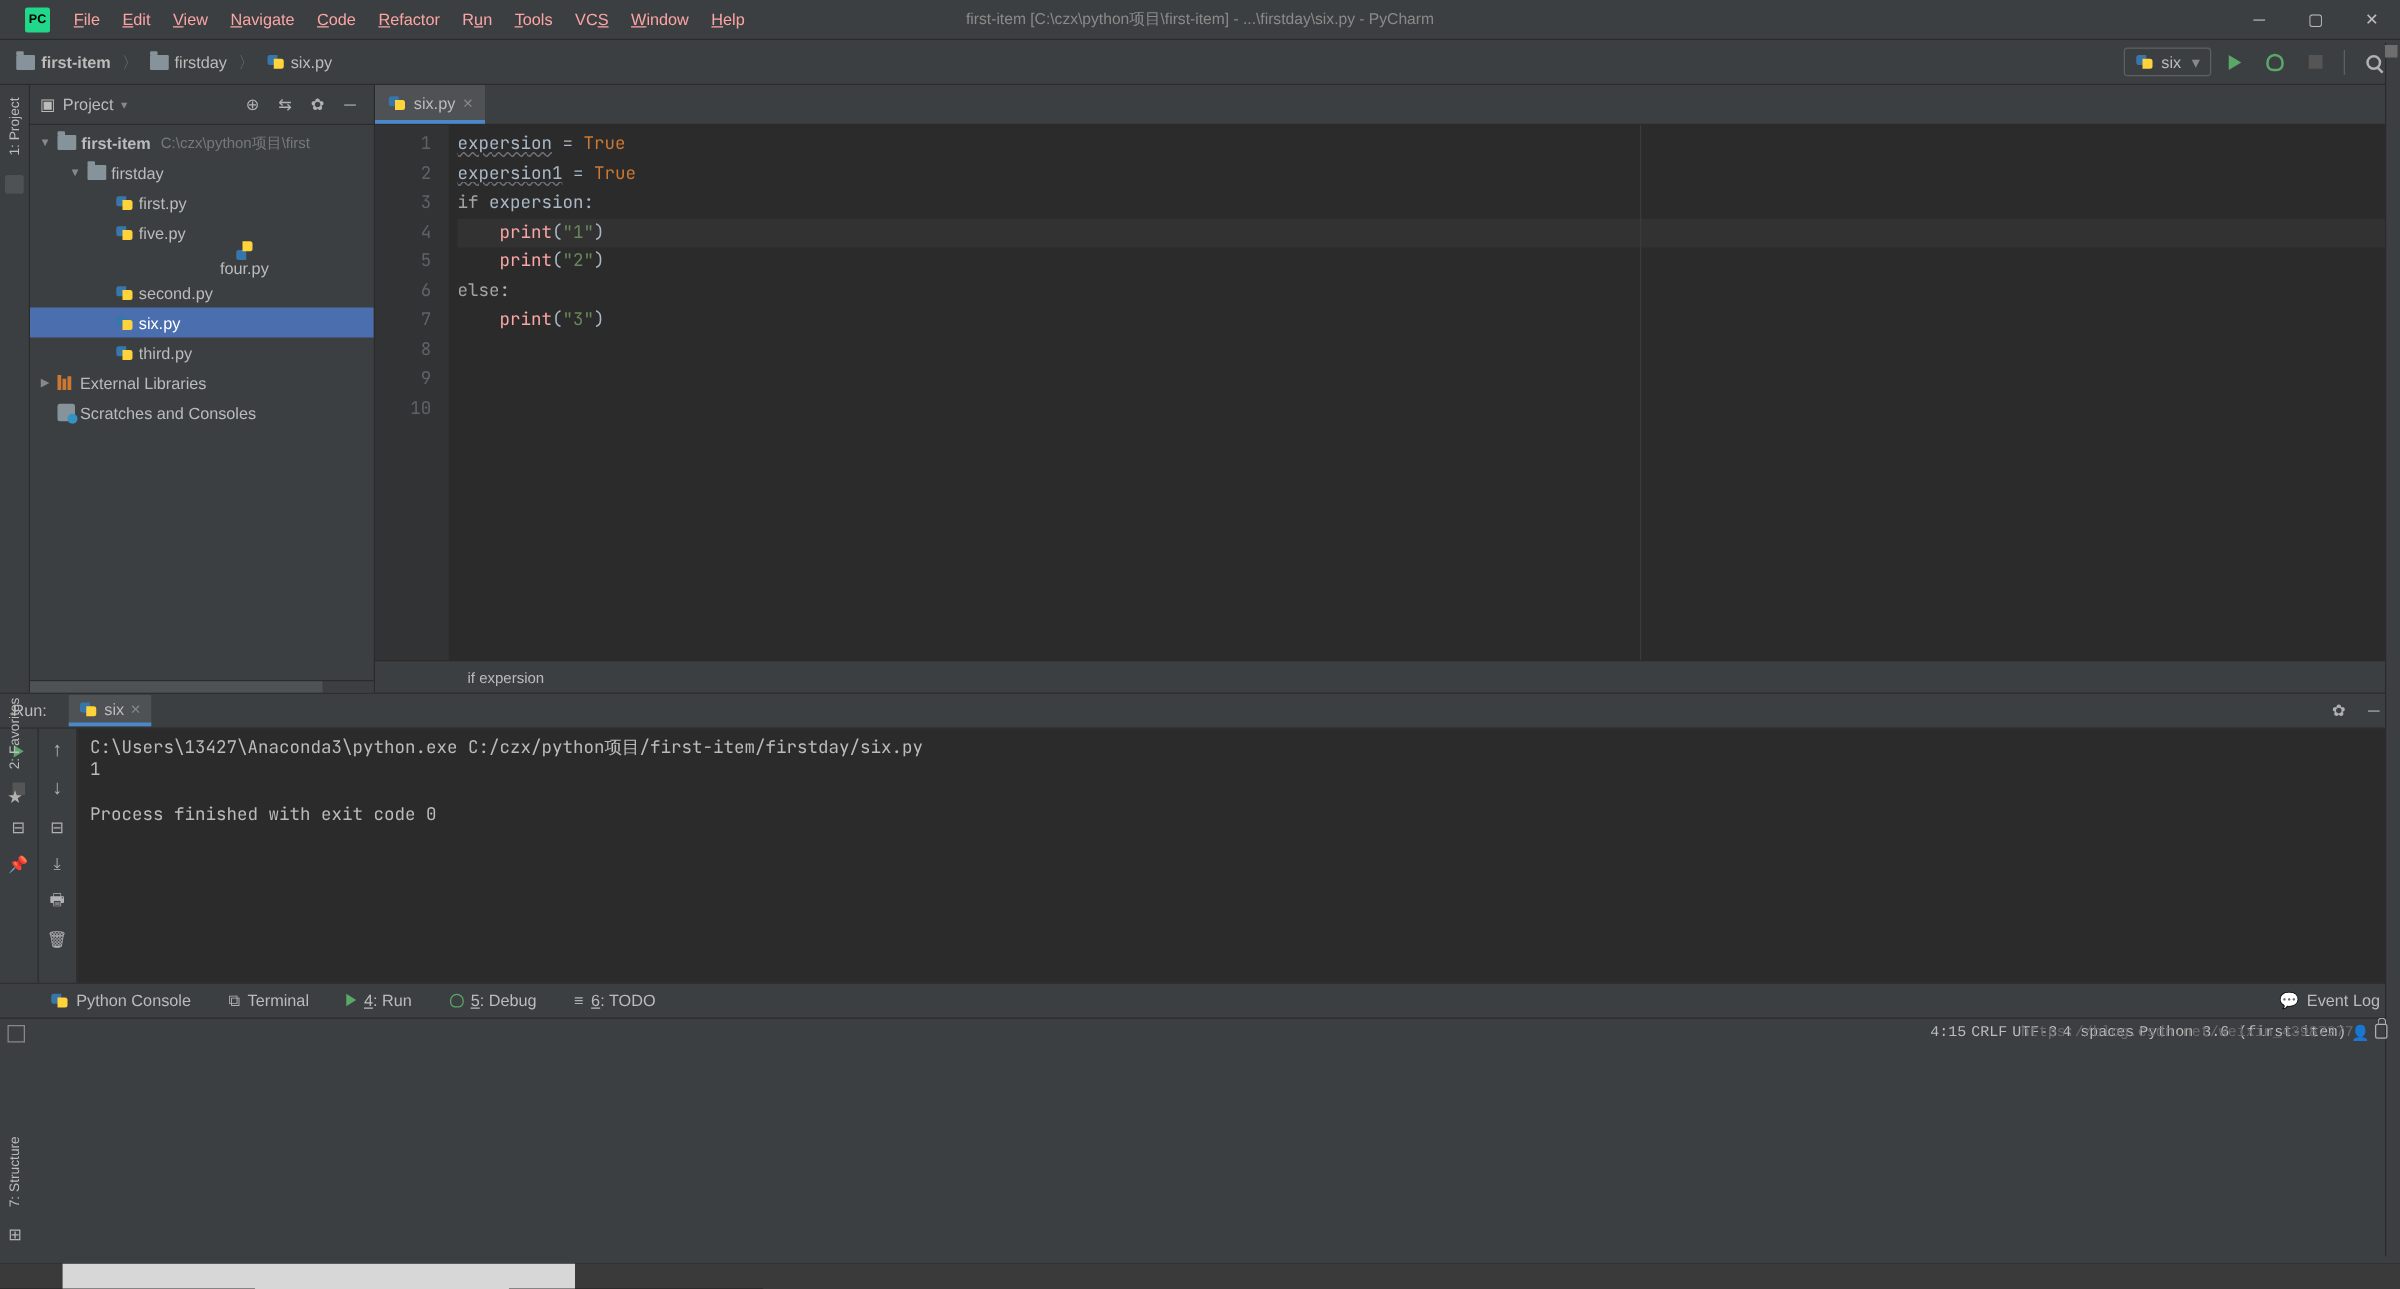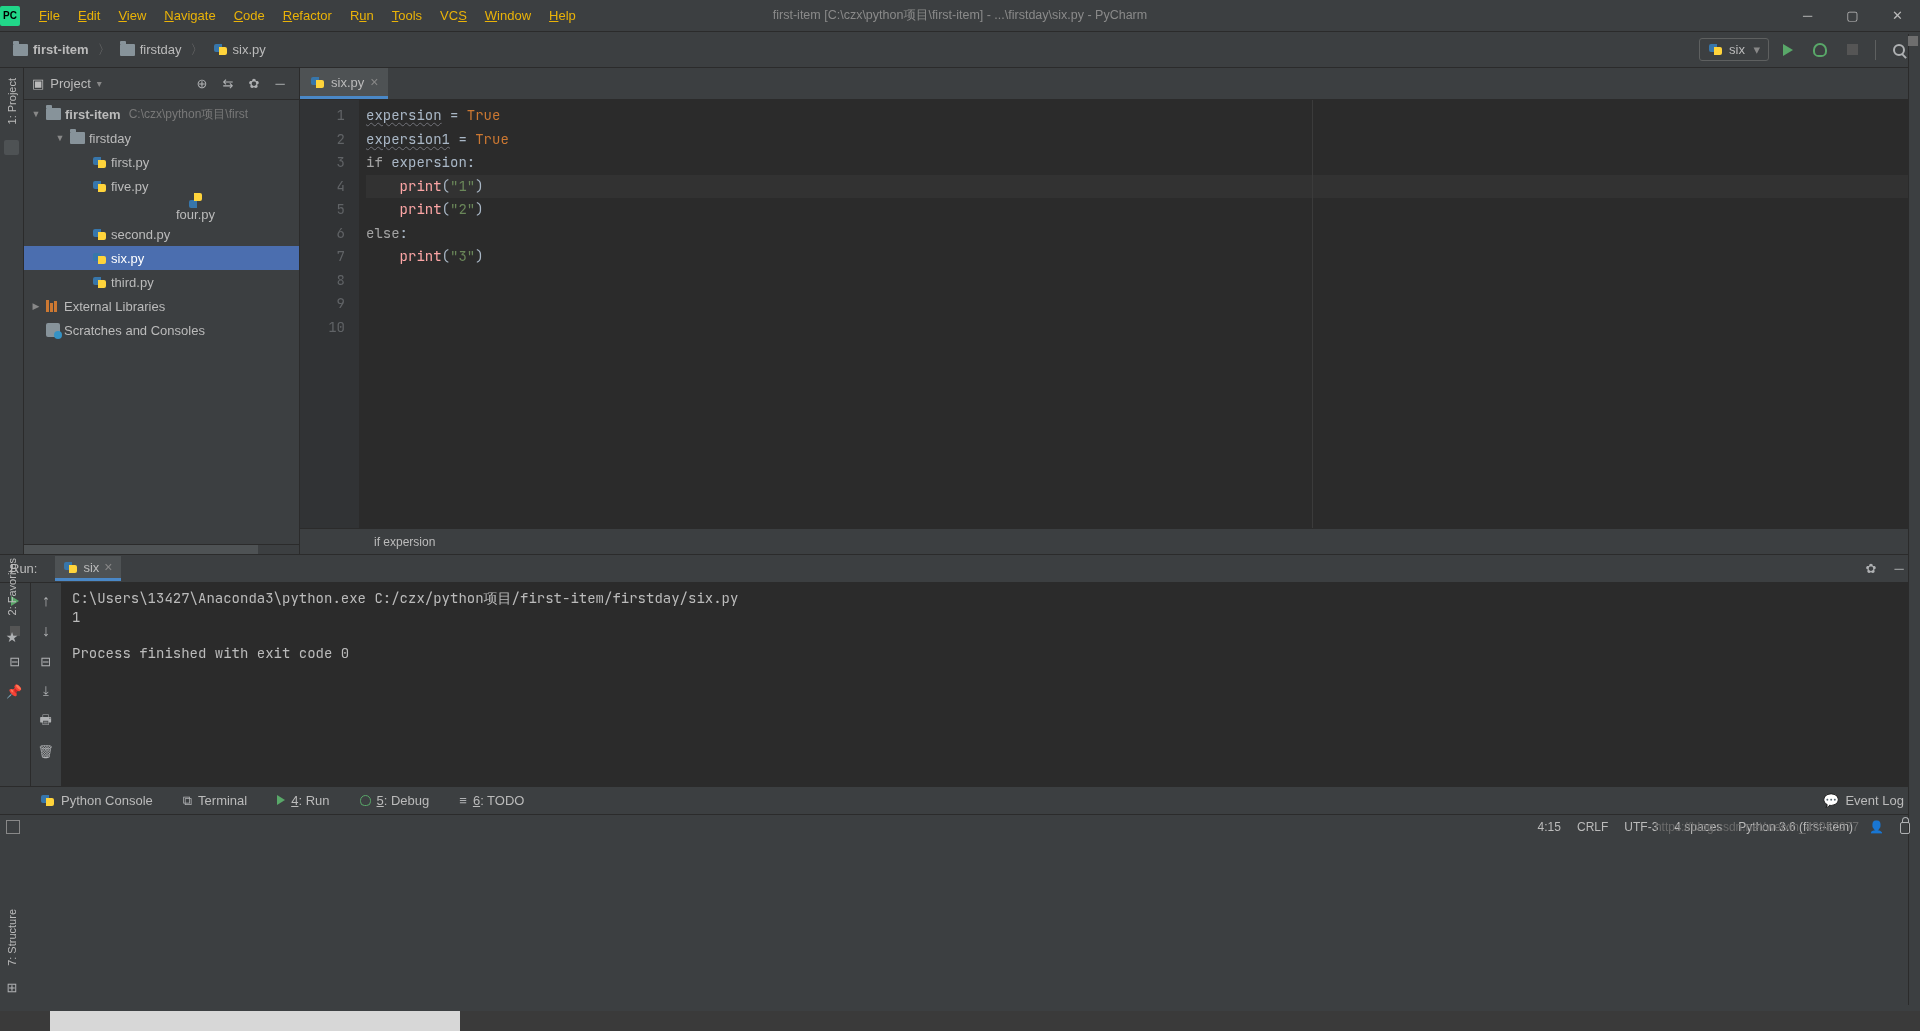--- a/index.html
+++ b/index.html
@@ -17,30 +17,30 @@
 .titlebar {
   height: 32px;
   background: #3c3f41;
   display: flex;
   align-items: center;
   border-bottom: 1px solid #2b2b2b;
 }
 .app-icon {
   width: 20px; height: 20px;
   background: #21d789;
-  margin: 0 10px 0 0;
+  margin: 0 10px 0 20px;
   border-radius: 2px;
   display: flex; align-items: center; justify-content: center;
   font-size: 10px; font-weight: bold; color: #000;
 }
 .menu { display: flex; }
 .menu-item {
   padding: 6px 9px;
   cursor: pointer;
-  color: #eab308;
+  color: #fca5a5;
 }
 .menu-item u { text-decoration: underline; }
 .titlebar-title {
   position: absolute;
   left: 50%;
   transform: translateX(-50%);
   color: #8a8a8a;
   font-size: 12.5px;
 }
 .win-controls {
@@ -315,21 +315,21 @@
 .statusbar {
   height: 24px;
   background: #3c3f41;
   border-top: 1px solid #2b2b2b;
   display: flex;
   align-items: center;
   padding: 0 10px 0 6px;
   font-size: 12px;
 }
 .status-left { display: flex; align-items: center; gap: 10px; }
-.status-right { margin-left: auto; display: flex; gap: 16px; align-items: flex-end; color: #bbbbbb; }
+.status-right { margin-left: auto; display: flex; gap: 4px; align-items: flex-start; color: #bbbbbb; font-family: Liberation Mono, monospace; }
 .statusbar .sq { width: 14px; height: 14px; border: 1px solid #888; }
 .watermark { color: #6b6b6b; }
 .lock-ico { width: 10px; height: 12px; border: 1.5px solid #afb1b3; border-radius: 2px; position: relative; }
 .lock-ico::before { content:""; position:absolute; top:-6px; left:1px; width:5px; height:5px; border:1.5px solid #afb1b3; border-bottom:0; border-radius: 5px 5px 0 0; }
 
 
 .taskbar {
   position: absolute;
   left: 0; right: 0; bottom: 0;
   height: 20px;

